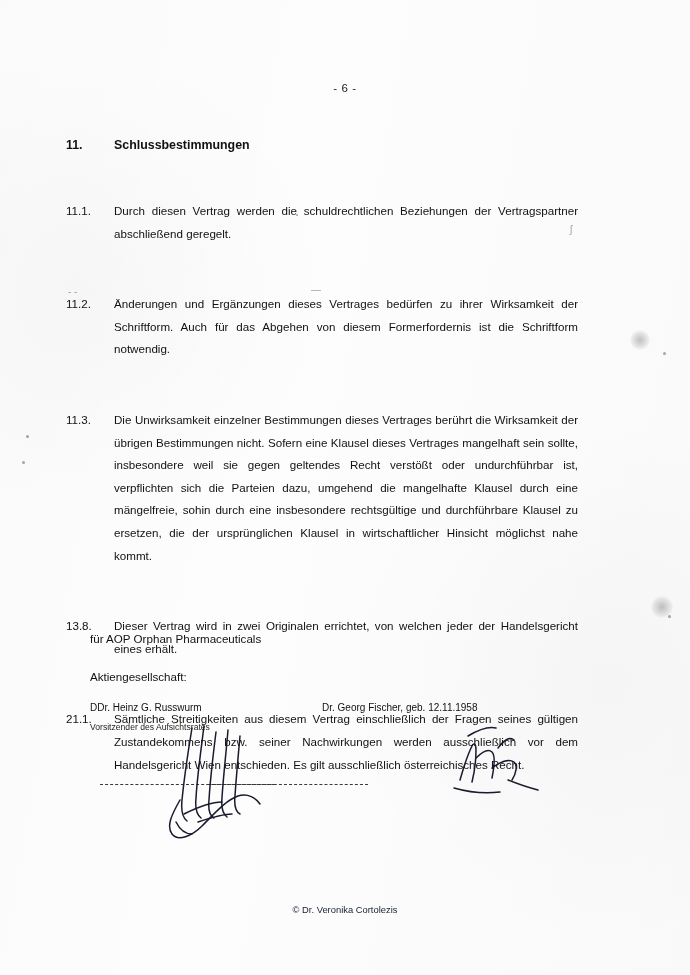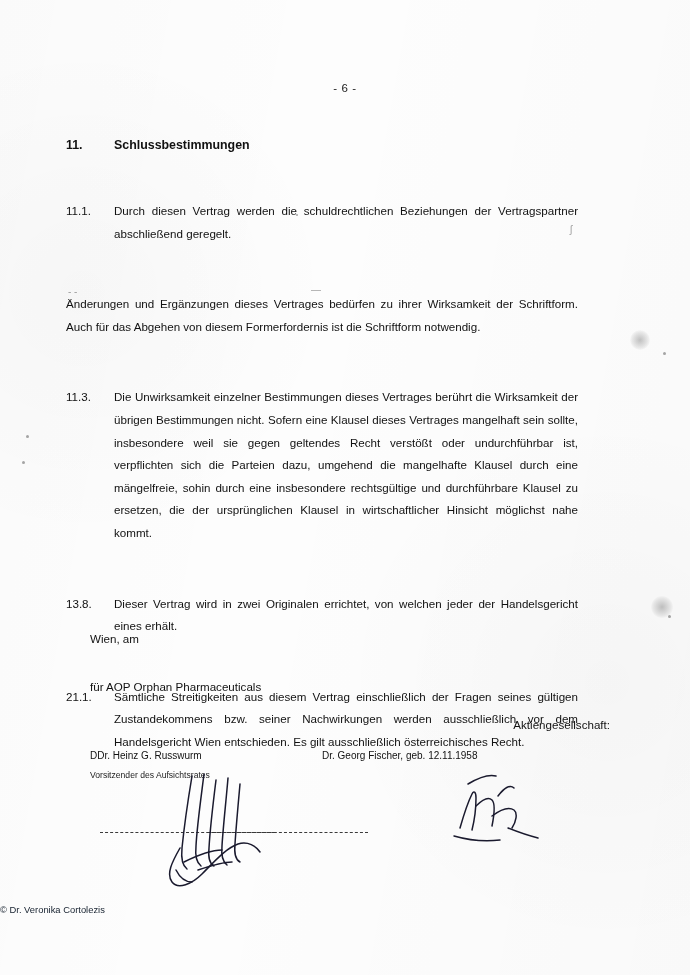--- a/index.html
+++ b/index.html
@@ -72,21 +72,21 @@
     left: 90px;
     top: 628px;
     width: 520px;
     font-size: 11.6px;
     line-height: 1.9;
   }
   .closing .place {
     margin-bottom: 26px;
   }
   .company-line { margin-bottom: 16px; }
-  .legalform-line { margin-bottom: 10px; text-align: right; }
+  .legalform-line { margin-bottom: 10px; }
   .sign-row {
     position: relative;
     height: 120px;
   }
   .sign-col-left {
     position: absolute;
     left: 0;
     top: 0;
     width: 230px;
   }
@@ -122,20 +122,21 @@
   }
   .ink {
     position: absolute;
     pointer-events: none;
   }
   .footer-credit {
     position: absolute;
     left: 0;
     top: 904px;
     width: 690px;
+    text-align: center;
     font-size: 9.4px;
     color: #15202e;
   }
   .smudge {
     position: absolute;
     border-radius: 50%;
     background: radial-gradient(circle, rgba(120,120,120,0.45) 0%, rgba(150,150,150,0.18) 55%, rgba(255,255,255,0) 75%);
   }
   .speck {
     position: absolute;
@@ -161,20 +162,21 @@
       <div class="num">11.</div>
       <div>Schlussbestimmungen</div>
     </div>
 
     <div class="clause">
       <div class="num">11.1.</div>
       <div class="body">Durch diesen Vertrag werden die schuldrechtlichen Beziehungen der Vertragspartner abschließend geregelt.</div>
     </div>
 
     <div class="clause">
+      <div class="num">11.2.</div>
       <div class="body">Änderungen und Ergänzungen dieses Vertrages bedürfen zu ihrer Wirksamkeit der Schriftform. Auch für das Abgehen von diesem Formerfordernis ist die Schriftform notwendig.</div>
     </div>
 
     <div class="clause">
       <div class="num">11.3.</div>
       <div class="body">Die Unwirksamkeit einzelner Bestimmungen dieses Vertrages berührt die Wirksamkeit der übrigen Bestimmungen nicht. Sofern eine Klausel dieses Vertrages mangelhaft sein sollte, insbesondere weil sie gegen geltendes Recht verstößt oder undurchführbar ist, verpflichten sich die Parteien dazu, umgehend die mangelhafte Klausel durch eine mängelfreie, sohin durch eine insbesondere rechtsgültige und durchführbare Klausel zu ersetzen, die der ursprünglichen Klausel in wirtschaftlicher Hinsicht möglichst nahe kommt.</div>
     </div>
 
     <div class="clause">
       <div class="num">13.8.</div>
@@ -182,21 +184,20 @@
     </div>
 
     <div class="clause">
       <div class="num">21.1.</div>
       <div class="body">Sämtliche Streitigkeiten aus diesem Vertrag einschließlich der Fragen seines gültigen Zustandekommens bzw. seiner Nachwirkungen werden ausschließlich vor dem Handelsgericht Wien entschieden. Es gilt ausschließlich österreichisches Recht.</div>
     </div>
 
   </div>
 
   <div class="closing">
-    <div class="place">Wien, am</div>
     <div class="company-line">für AOP Orphan Pharmaceuticals</div>
     <div class="legalform-line">Aktiengesellschaft:</div>
 
     <div class="sign-row">
       <div class="sign-col-left">
         <div class="signer-name">DDr. Heinz G. Russwurm</div>
         <div class="signer-role">Vorsitzender des Aufsichtsrates</div>
       </div>
       <div class="sign-col-right">
         <div class="signer-name">Dr. Georg Fischer, geb. 12.11.1958</div>

